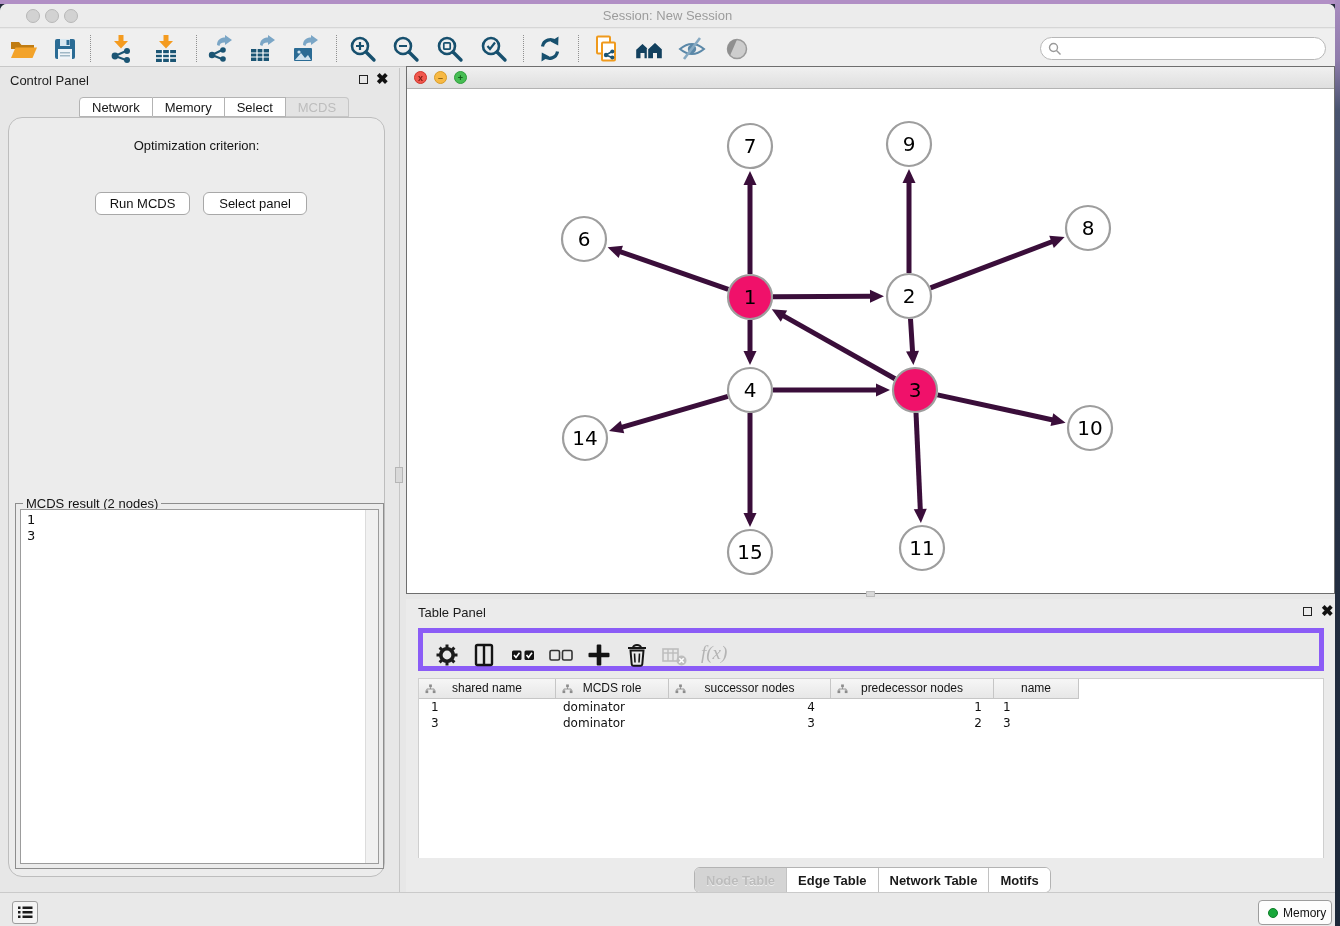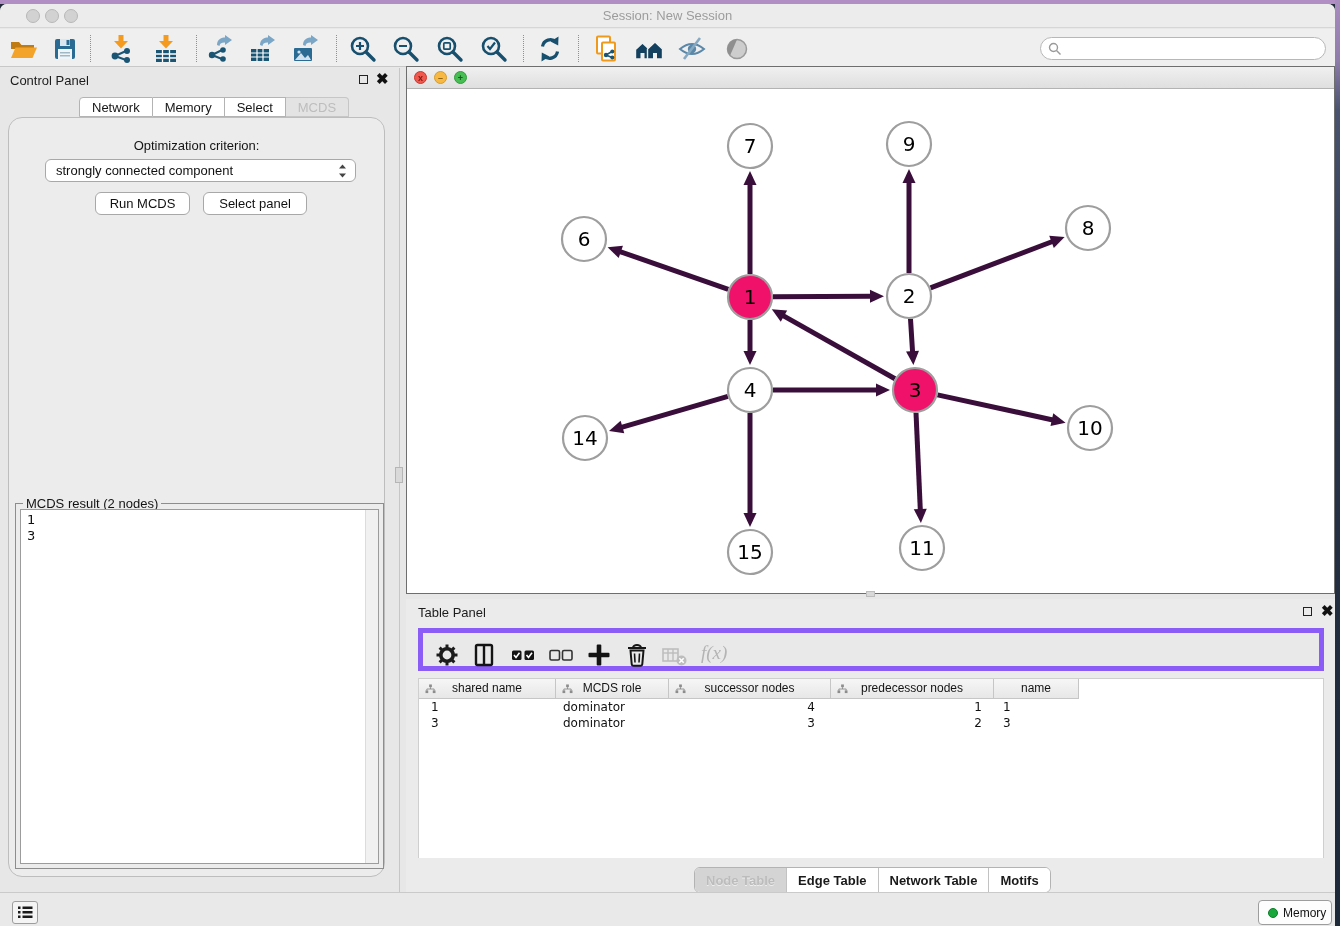--- a/index.html
+++ b/index.html
@@ -232,27 +232,20 @@
     <div class="panel-ico-float" style="left:359px;top:11px"></div>
     <div class="panel-ico-close" style="left:376px;top:9px">✖</div>
     <div class="cp-tabs">
       <div class="cp-tab">Network</div>
       <div class="cp-tab">Memory</div>
       <div class="cp-tab">Select</div>
       <div class="cp-tab selected">MCDS</div>
     </div>
     <div class="cp-body">
       <div class="opt-label">Optimization criterion:</div>
-      <div class="dropdown">
-        <span>strongly connected component</span>
-        <svg class="dd-arrows" viewBox="0 0 11 18">
-          <path d="M2 6.5 L5.5 2.5 L9 6.5 Z" fill="#444"></path>
-          <path d="M2 11.5 L5.5 15.5 L9 11.5 Z" fill="#444"></path>
-        </svg>
-      </div>
       <div class="btn" style="left:86px;top:74px;width:95px">Run MCDS</div>
       <div class="btn" style="left:194px;top:74px;width:104px">Select panel</div>
       <div class="fieldset">
         <div class="fieldset-legend">MCDS result (2 nodes)</div>
         <div class="fieldset-inner">
           <div class="result-text" id="result-text">1
 3</div>
           <div class="scrolltrack"></div>
         </div>
       </div>

